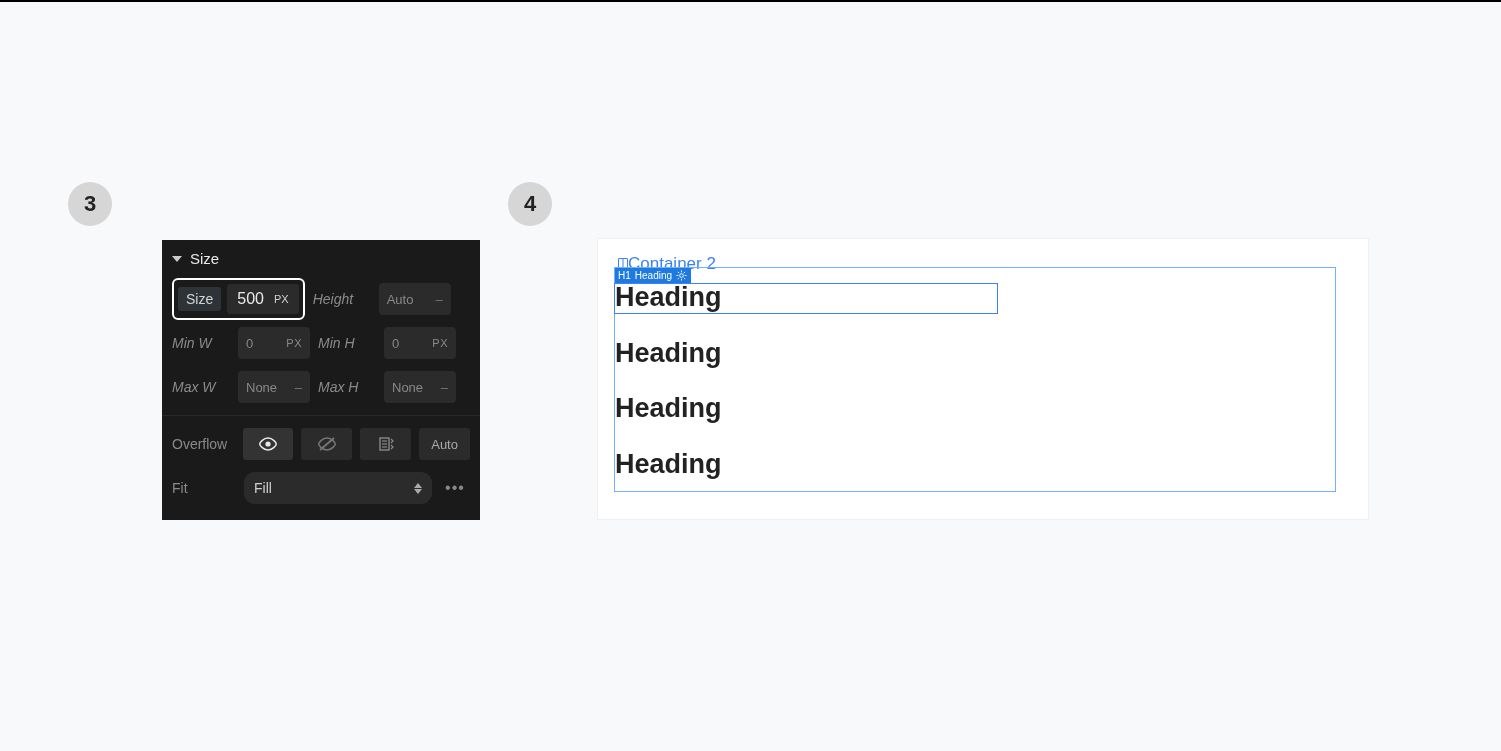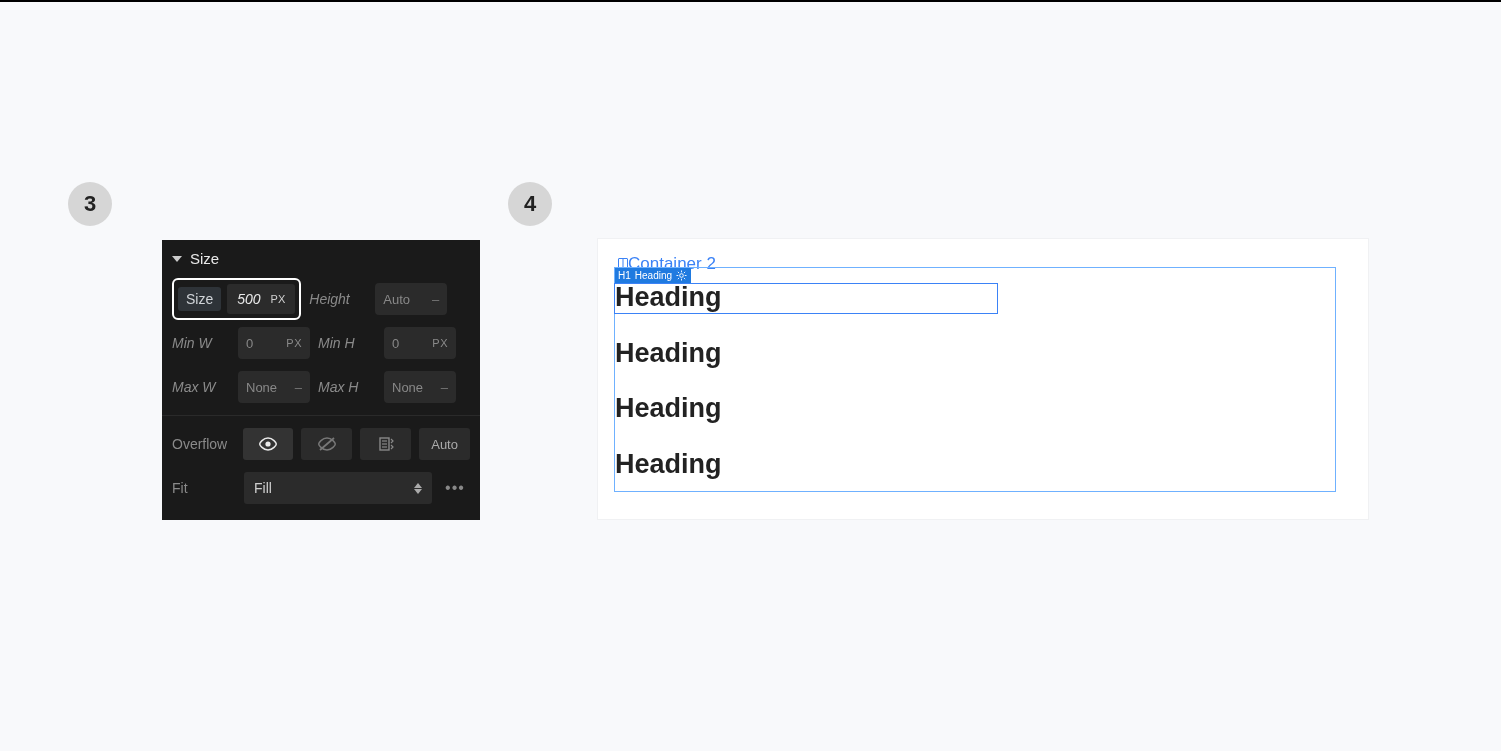--- a/index.html
+++ b/index.html
@@ -102,21 +102,21 @@
   }
   .width-group .wval {
     display: flex;
     align-items: center;
     gap: 10px;
     background: #2b2b2b;
     border-radius: 3px;
     height: 30px;
     padding: 0 10px;
   }
-  .width-group .wval .wnum { color: #e9e9e9; font-size: 14px; font-style: italic; }
+  .width-group .wval .wnum { color: #e9e9e9; font-size: 16px; }
   .width-group .wval .wunit { color: #cfcfcf; font-size: 11px; }
 
   .divider {
     height: 1px;
     background: #2a2a2a;
     margin: 6px 0;
   }
 
   .overflow-row, .fit-row {
     display: flex;
@@ -140,21 +140,21 @@
     background: #2b2b2b;
     border-radius: 3px;
     display: flex; align-items: center; justify-content: center;
     color: #aaa; font-size: 13px;
   }
 
   .fit-select {
     flex: 1;
     height: 32px;
     background: #2b2b2b;
-    border-radius: 3px;
+    border-radius: 11px;
     display: flex;
     align-items: center;
     justify-content: space-between;
     padding: 0 10px;
     color: #cfcfcf;
     font-size: 14px;
   }
   .fit-updown {
     display: flex; flex-direction: column; gap: 1px;
   }

